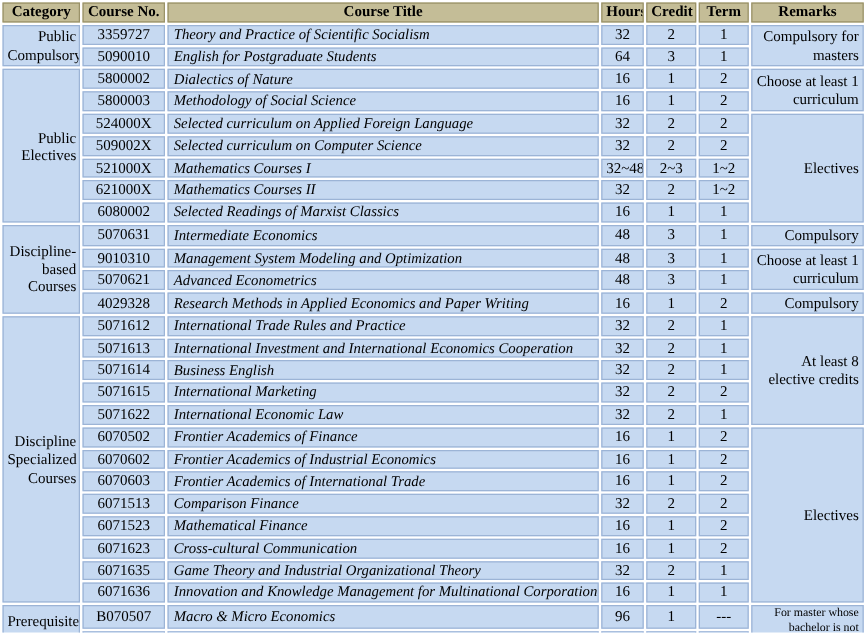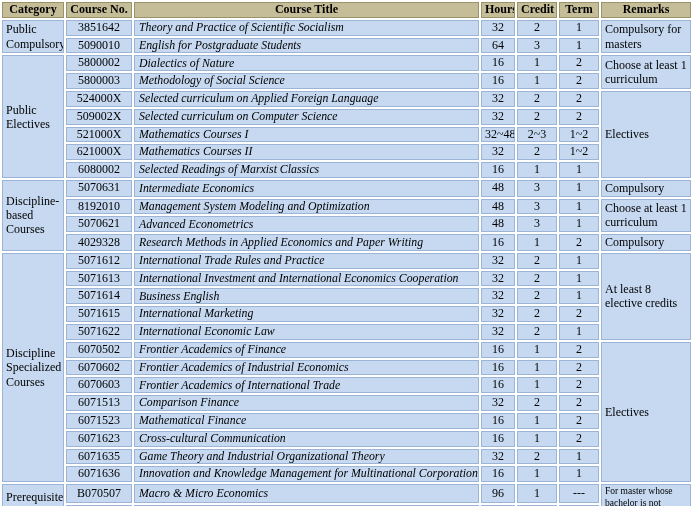--- a/index.html
+++ b/index.html
@@ -48,28 +48,28 @@
     white-space: nowrap;
   }
   td.title {
     text-align: left;
     white-space: nowrap;
     font-size: 11.8px;
     padding-left: 4px;
     font-style: italic;
   }
   td.cat {
-    text-align: left;
+    text-align: right;
     vertical-align: middle;
     line-height: 1.18;
     padding: 0 2px 0 3px;
     margin-left: 17px;
   }
   td.remarks {
-    text-align: left;
+    text-align: right;
     vertical-align: middle;
     line-height: 1.22;
   }
   td.remarks.small {
     font-size: 9.5px;
     line-height: 1.25;
   }
 </style>
 </head>
 <body style="background: rgb(255, 255, 255);">
@@ -91,21 +91,21 @@
         <th>Course Title</th>
         <th>Hours</th>
         <th>Credit</th>
         <th>Term</th>
         <th>Remarks</th>
       </tr>
   </thead>
   <tbody>
       <tr>
         <td class="cat" rowspan="2">Public Compulsory</td>
-        <td class="c">3851642</td>
+        <td class="c">3359727</td>
         <td class="title">Theory and Practice of Scientific Socialism</td>
         <td class="c">32</td>
         <td class="c">2</td>
         <td class="c">1</td>
         <td class="remarks" rowspan="2">Compulsory for masters</td>
       </tr>
       <tr>
         <td class="c">5090010</td>
         <td class="title">English for Postgraduate Students</td>
         <td class="c">64</td>
@@ -167,21 +167,21 @@
       <tr>
         <td class="cat" rowspan="4">Discipline-based Courses</td>
         <td class="c">5070631</td>
         <td class="title">Intermediate Economics</td>
         <td class="c">48</td>
         <td class="c">3</td>
         <td class="c">1</td>
         <td class="remarks" rowspan="1">Compulsory</td>
       </tr>
       <tr>
-        <td class="c">8192010</td>
+        <td class="c">9010310</td>
         <td class="title">Management System Modeling and Optimization</td>
         <td class="c">48</td>
         <td class="c">3</td>
         <td class="c">1</td>
         <td class="remarks" rowspan="2">Choose at least 1 curriculum</td>
       </tr>
       <tr>
         <td class="c">5070621</td>
         <td class="title">Advanced Econometrics</td>
         <td class="c">48</td>

